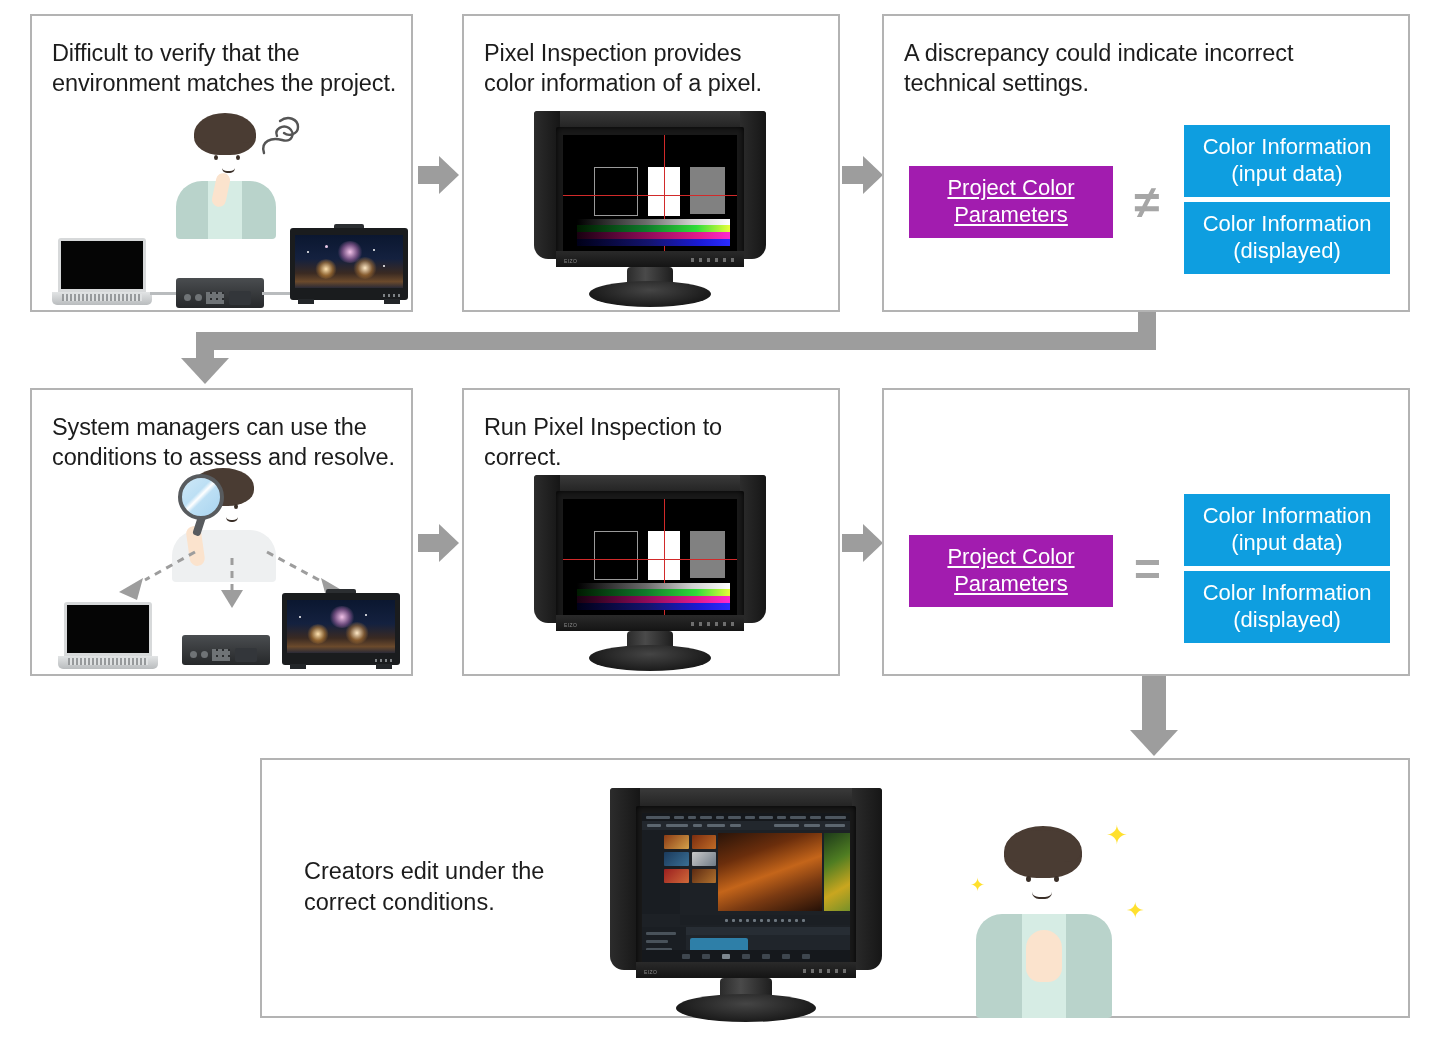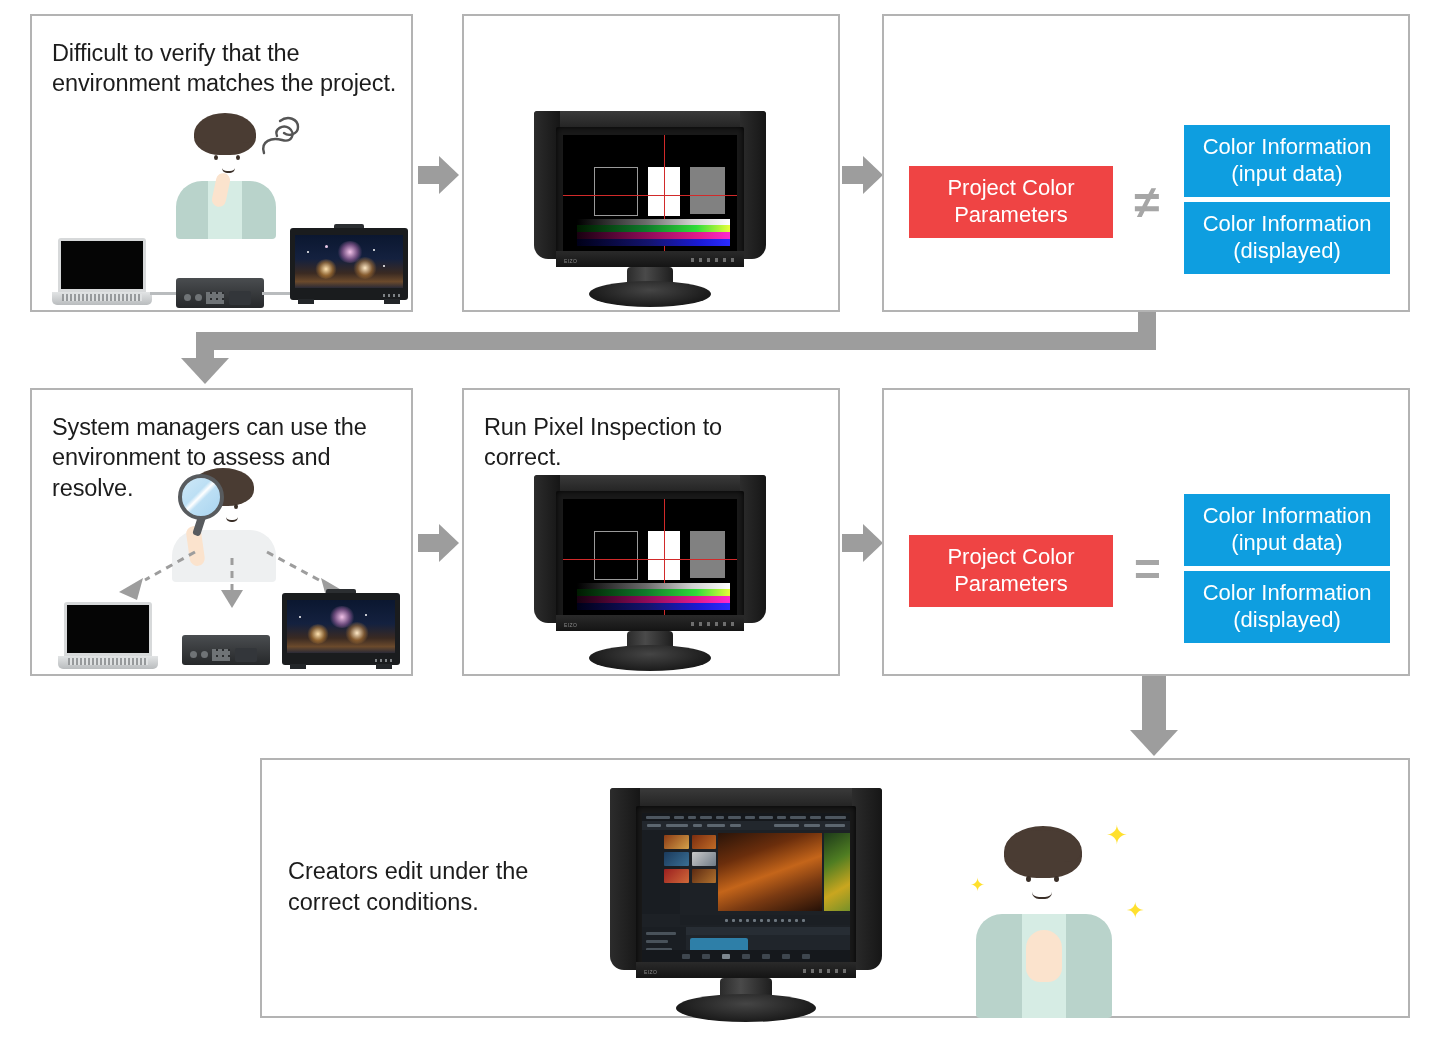--- a/index.html
+++ b/index.html
@@ -45,21 +45,21 @@
   
   .kbox {
     position: absolute;
     display: flex; align-items: center; justify-content: center;
     text-align: center;
     color: #ffffff;
     font-size: 22px;
     line-height: 1.22;
     white-space: pre-line;
   }
-  .kbox.green { background: #ef4444; }
+  .kbox.green { background: #a21caf; text-decoration: underline; }
   .kbox.blue  { background: #0e9ee0; }
   .op-sym {
     position: absolute;
     color: #a6a6a6;
     font-size: 46px;
     font-weight: bold;
     line-height: 1;
   }
 
   
@@ -278,20 +278,22 @@
         </div>
     </div>
   </div>
 
   <div class="arrow-gray" style="left:418px; top:156px; width:42px; height:38px;">
     <div class="arr-shaft" style="left:0; top:10px; width:22px; height:18px;"></div>
     <div class="arr-head-r" style="left:21px; top:0;"></div>
   </div>
 
   <div class="panel" style="left:462px; top:14px; width:378px; height:298px;">
+    <div class="panel-text">Pixel Inspection provides
+color information of a pixel.</div>
 
     <div class="monitor" style="left:70px; top:95px; width:232px; height:195px;">
       <div class="mon-hood-top"></div>
       <div class="mon-hood-l"></div>
       <div class="mon-hood-r"></div>
       <div class="mon-bezel">
         <div class="mon-screen">
           <div class="sq-outline" style="left:18%; top:28%; width:25%; height:42%;"></div>
           <div class="sq-white" style="left:49%; top:28%; width:18%; height:42%;"></div>
           <div class="sq-gray" style="left:73%; top:28%; width:20%; height:40%;"></div>
@@ -320,20 +322,22 @@
       <div class="mon-base" style="top:170px;"></div>
     </div>
   </div>
 
   <div class="arrow-gray" style="left:842px; top:156px; width:42px; height:38px;">
     <div class="arr-shaft" style="left:0; top:10px; width:22px; height:18px;"></div>
     <div class="arr-head-r" style="left:21px; top:0;"></div>
   </div>
 
   <div class="panel" style="left:882px; top:14px; width:528px; height:298px;">
+    <div class="panel-text">A discrepancy could indicate incorrect
+technical settings.</div>
 
     <div class="kbox green" style="left:25px; top:150px; width:204px; height:72px;">Project Color
 Parameters</div>
 
     <div class="op-sym" style="left:250px; top:163px;">≠</div>
 
     <div class="kbox blue" style="left:300px; top:109px; width:206px; height:72px;">Color Information
 (input data)</div>
 
     <div class="kbox blue" style="left:300px; top:186px; width:206px; height:72px;">Color Information
@@ -345,21 +349,21 @@
     <div class="arr-shaft" style="right:0; top:0; width:18px; height:36px;"></div>
 
     <div class="arr-shaft" style="left:0; top:20px; right:0; height:18px;"></div>
 
     <div class="arr-shaft" style="left:0; top:20px; width:18px; height:28px;"></div>
     <div class="arr-head-d" style="left:-15px; top:46px;"></div>
   </div>
 
   <div class="panel" style="left:30px; top:388px; width:383px; height:288px;">
     <div class="panel-text">System managers can use the
-environment to assess and resolve.</div>
+conditions to assess and resolve.</div>
 
     <div class="person" style="left:128px; top:78px; width:130px; height:115px;">
       <div class="p-hair" style="left:32px; top:0; width:62px; height:38px;"></div>
       <div class="p-face" style="left:38px; top:12px; width:50px; height:52px; z-index:-1;"></div>
       <div class="p-eye" style="left:74px; top:36px;"></div>
       <div class="p-mouth" style="left:66px; top:49px; width:12px; height:5px;"></div>
       <div class="p-body" style="left:12px; top:62px; width:104px; height:52px; background:#eef0f1;"></div>
       <div class="p-arm" style="left:28px; top:58px; width:15px; height:40px; transform:rotate(-8deg);"></div>
       <div class="mag-handle" style="left:36px; top:42px;"></div>
       <div class="mag-glass" style="left:18px; top:6px;"></div>
@@ -473,21 +477,21 @@
 (displayed)</div>
   </div>
 
   <div class="arrow-gray" style="left:1124px; top:676px; width:60px; height:82px;">
     <div class="arr-shaft" style="left:18px; top:0; width:24px; height:56px;"></div>
     <div class="arr-head-d" style="left:6px; top:54px;"></div>
   </div>
 
   <div class="panel" style="left:260px; top:758px; width:1150px; height:260px;">
 
-    <div style="position:absolute; left:26px; top:96px; width:420px;
+    <div style="position:absolute; left:42px; top:96px; width:420px;
                 font-size:23.5px; line-height:1.32; color:#1c1c1c; white-space:pre-line;">Creators edit under the
 correct conditions.</div>
 
     <div class="monitor" style="left:348px; top:28px; width:272px; height:232px;">
       <div class="mon-hood-top" style="height:24px;"></div>
       <div class="mon-hood-l" style="height:182px; width:30px;"></div>
       <div class="mon-hood-r" style="height:182px; width:30px;"></div>
       <div class="mon-bezel" style="left:26px; right:26px; top:18px; height:172px;">
         <div class="mon-screen" style="left:6px; right:6px; top:7px; bottom:16px;">
           <div class="ed">

